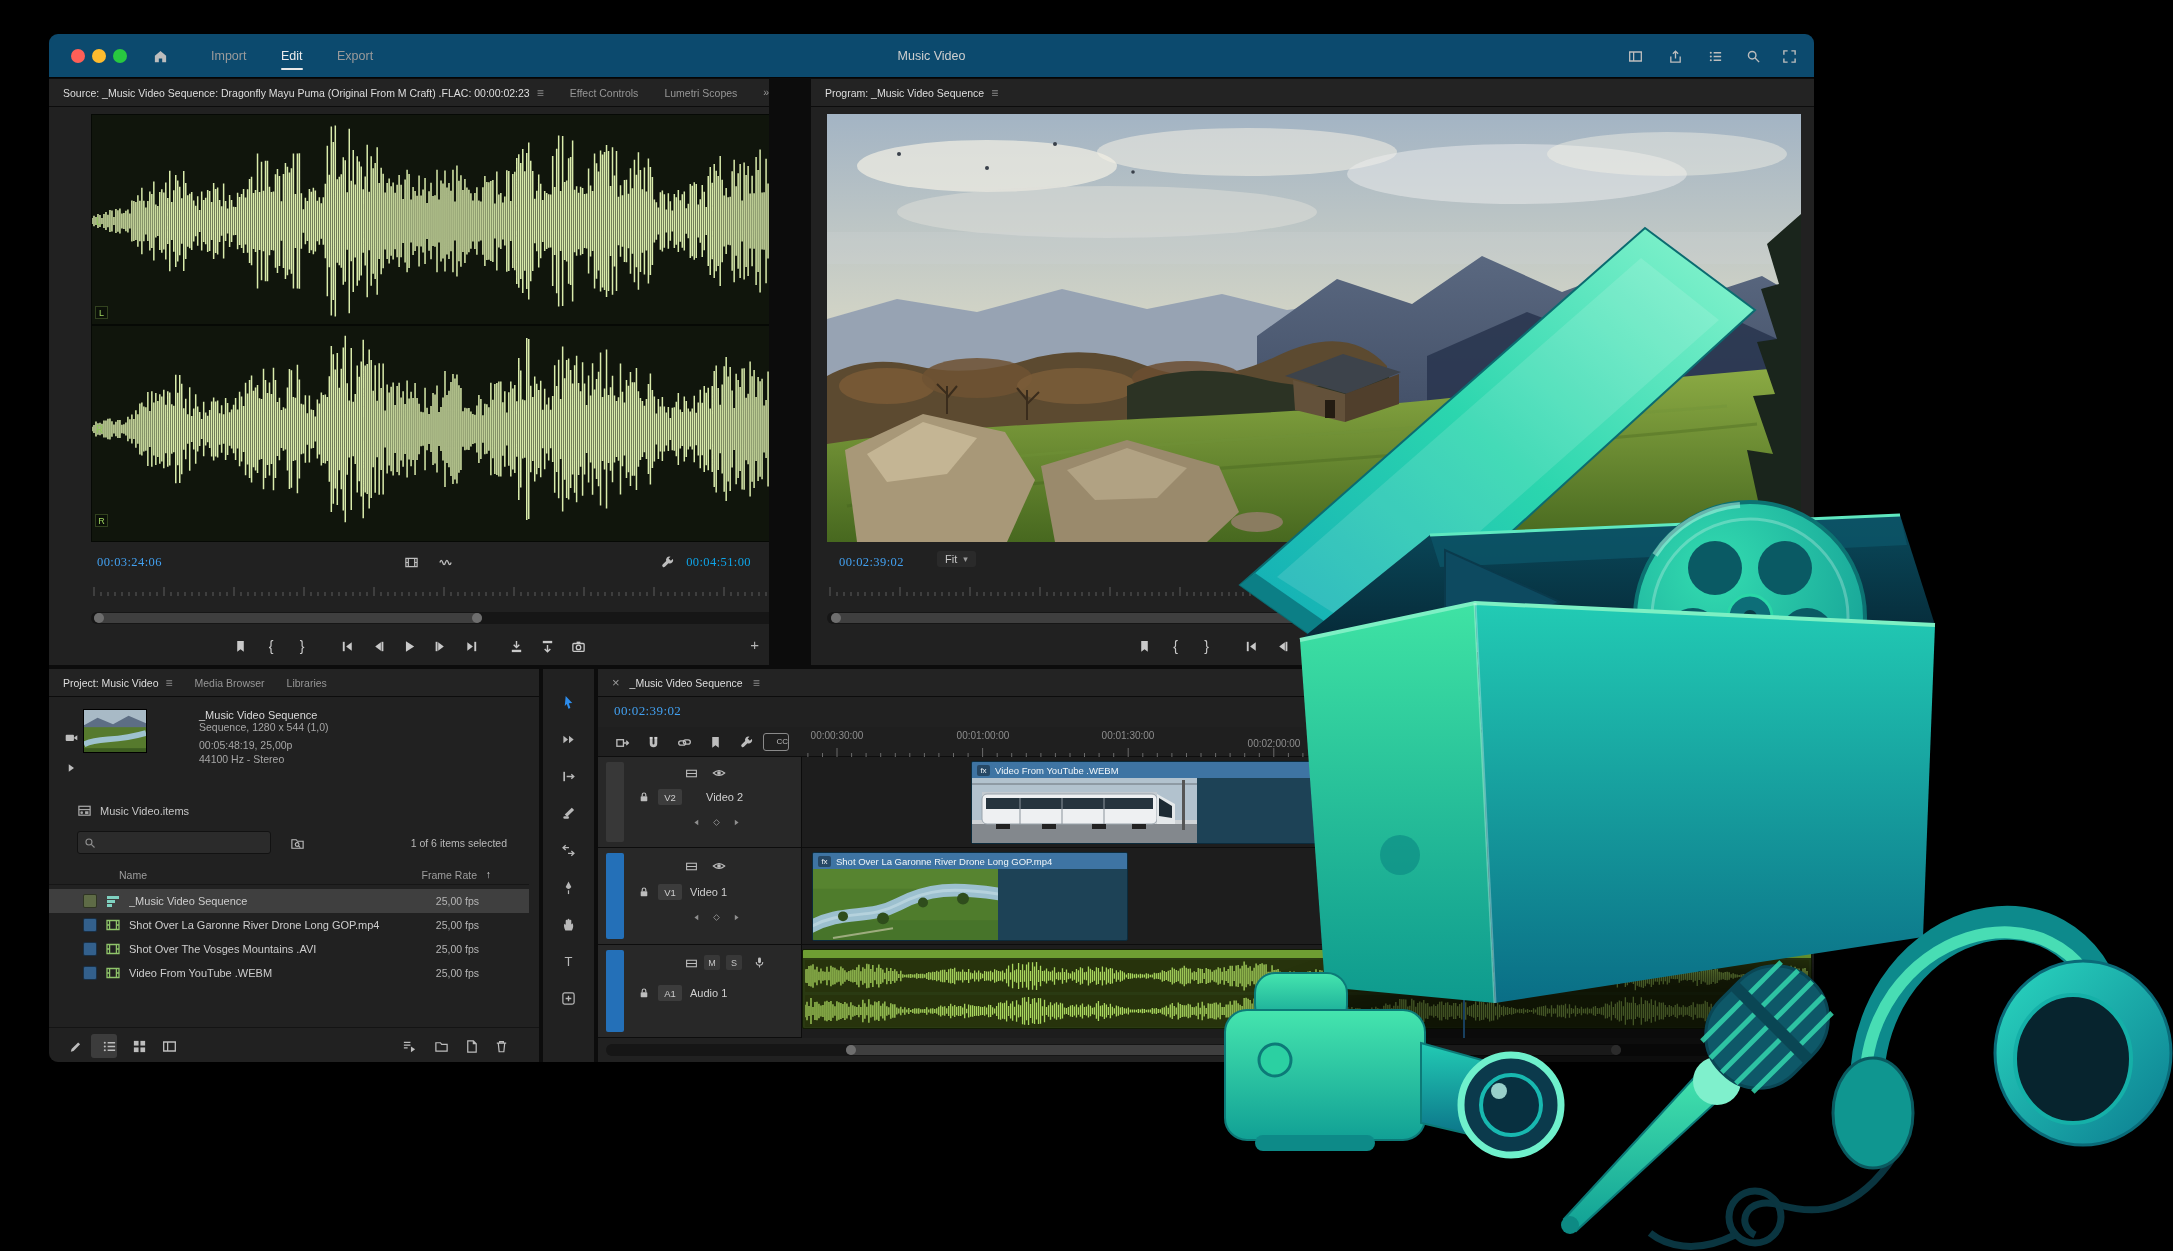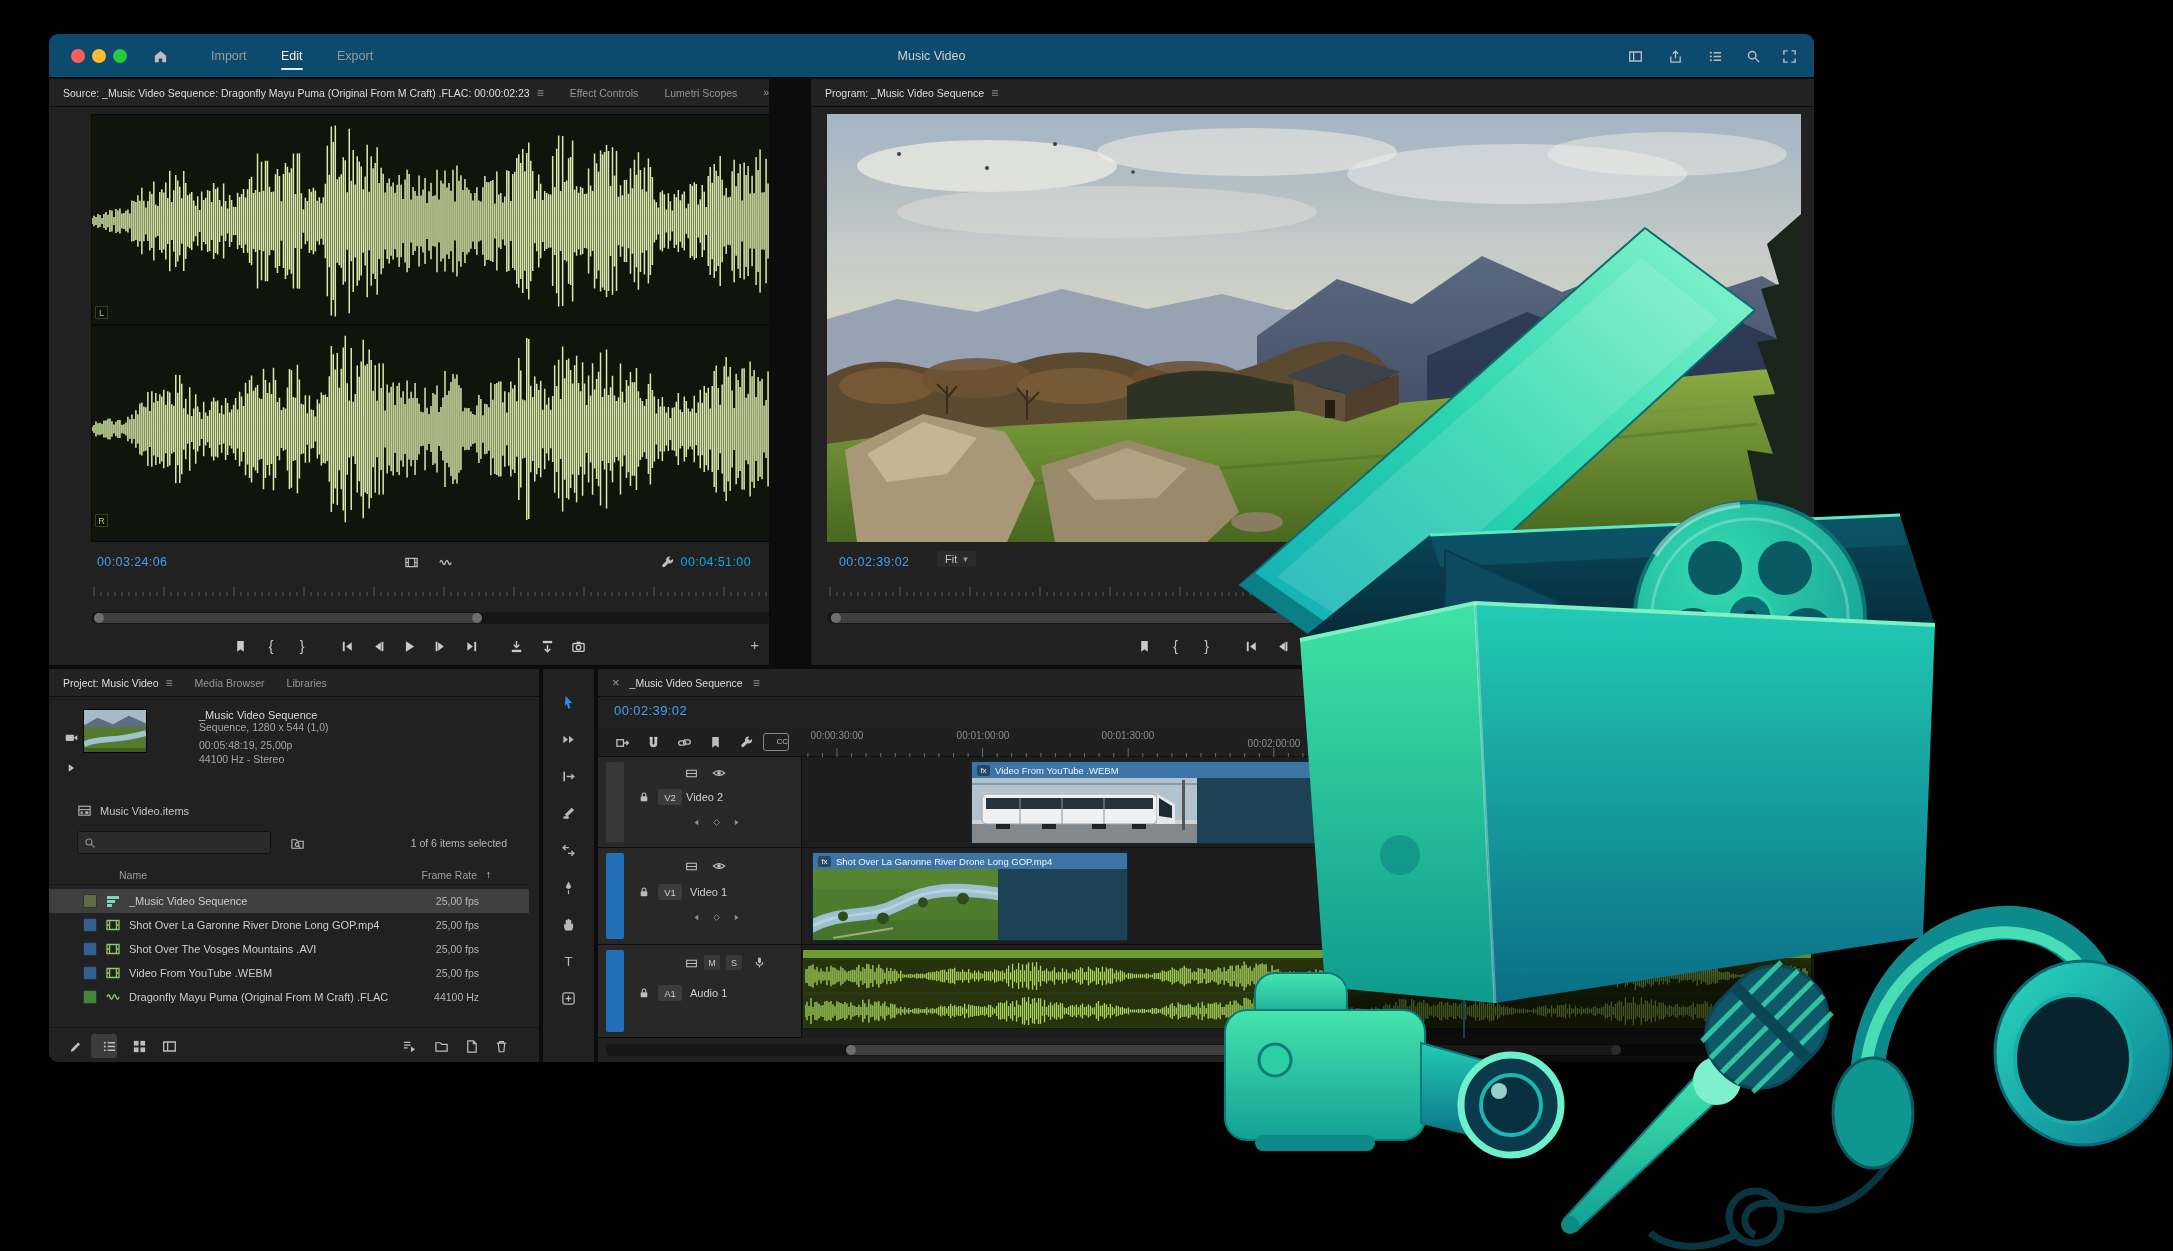--- a/index.html
+++ b/index.html
@@ -1,20 +1,20 @@
 <!DOCTYPE html>
 <html><head>
 <meta charset="utf-8">
 <style>
   *{margin:0;padding:0;box-sizing:border-box}
   html,body{background:#000;}
   body{font-family:"Liberation Sans",sans-serif;-webkit-font-smoothing:antialiased;}
   #stage{position:relative;width:2173px;height:1251px;overflow:hidden;background:#000;}
   .abs{position:absolute}
-  .mono{font-family:Liberation Sans, sans-serif}
+  .mono{font-family:Liberation Serif, serif}
   
   #win{position:absolute;left:48px;top:33px;width:1767px;height:1030px;background:#0c0c0c;border:1px solid #000;border-radius:10px;overflow:hidden;box-shadow:0 24px 80px rgba(0,0,0,.85)}
   
   #titlebar{position:absolute;left:0;top:0;width:100%;height:44px;background:#0c4a6e;border-bottom:1px solid #050505}
   .tl{position:absolute;top:15px;width:14px;height:14px;border-radius:50%}
   .mode-tab{position:absolute;top:0;height:44px;display:flex;align-items:center;font-size:12.5px;color:#9b9b9b}
   .mode-tab.active{color:#ececec}
   .mode-tab.active::after{content:"";position:absolute;left:0;right:0;bottom:8px;height:2px;background:#e8e8e8;border-radius:1px}
   #tb-title{position:absolute;left:0;right:0;top:0;height:44px;display:flex;align-items:center;justify-content:center;font-size:12.5px;color:#cfcfcf;pointer-events:none}
   .tb-act{position:absolute;top:12px;width:22px;height:20px;display:flex;align-items:center;justify-content:center}
@@ -669,28 +669,20 @@
         <span class="prate">25,00 fps</span>
       </div>
       <div class="prow" style="top:292px">
         <span class="chip" style="background:#33608c"></span>
         <svg class="ic ticon" style="color:#8fc46a">
             <use href="#i-film"></use>
           </svg>
         <span class="pname">Video From YouTube .WEBM</span>
         <span class="prate">25,00 fps</span>
       </div>
-      <div class="prow" style="top:316px">
-        <span class="chip" style="background:#49813f"></span>
-        <svg class="ic ticon" style="color:#8fc46a">
-            <use href="#i-audio"></use>
-          </svg>
-        <span class="pname">Dragonfly Mayu Puma (Original From M Craft) .FLAC</span>
-        <span class="prate">44100 Hz</span>
-      </div>
 
       <div class="abs" style="left:0;right:0;top:358px;height:37px;border-top:1px solid #141414">
         <div class="abs ib" style="left:12px;top:8px;width:22px;height:20px">
             <svg class="ic">
               <use href="#i-pencil"></use>
             </svg>
           </div>
         <div class="abs ib" style="left:42px;top:6px;width:26px;height:24px;background:#3c3c3c;border-radius:3px">
             <svg class="ic">
               <use href="#i-listview"></use>
@@ -840,21 +832,21 @@
               <svg class="ic" style="width:14px;height:14px">
                 <use href="#i-eye"></use>
               </svg>
             </div>
           <div class="abs ib" style="left:36px;top:32px;width:16px;height:16px">
               <svg class="ic" style="width:12px;height:12px">
                 <use href="#i-lock"></use>
               </svg>
             </div>
           <span class="badge" style="left:60px;top:32px">V2</span>
-          <span class="tname" style="left:88px;top:34px">Video 2</span>
+          <span class="tname" style="left:108px;top:34px">Video 2</span>
           <div class="kfbtn abs ib" style="left:90px;top:58px;width:14px;height:14px">
               <svg class="ic" style="width:11px;height:11px;color:#8f8f8f">
                 <use href="#i-trileft"></use>
               </svg>
             </div>
           <div class="kfbtn abs ib" style="left:110px;top:58px;width:14px;height:14px">
               <svg class="ic" style="width:11px;height:11px;color:#8f8f8f">
                 <use href="#i-diamond"></use>
               </svg>
             </div>

